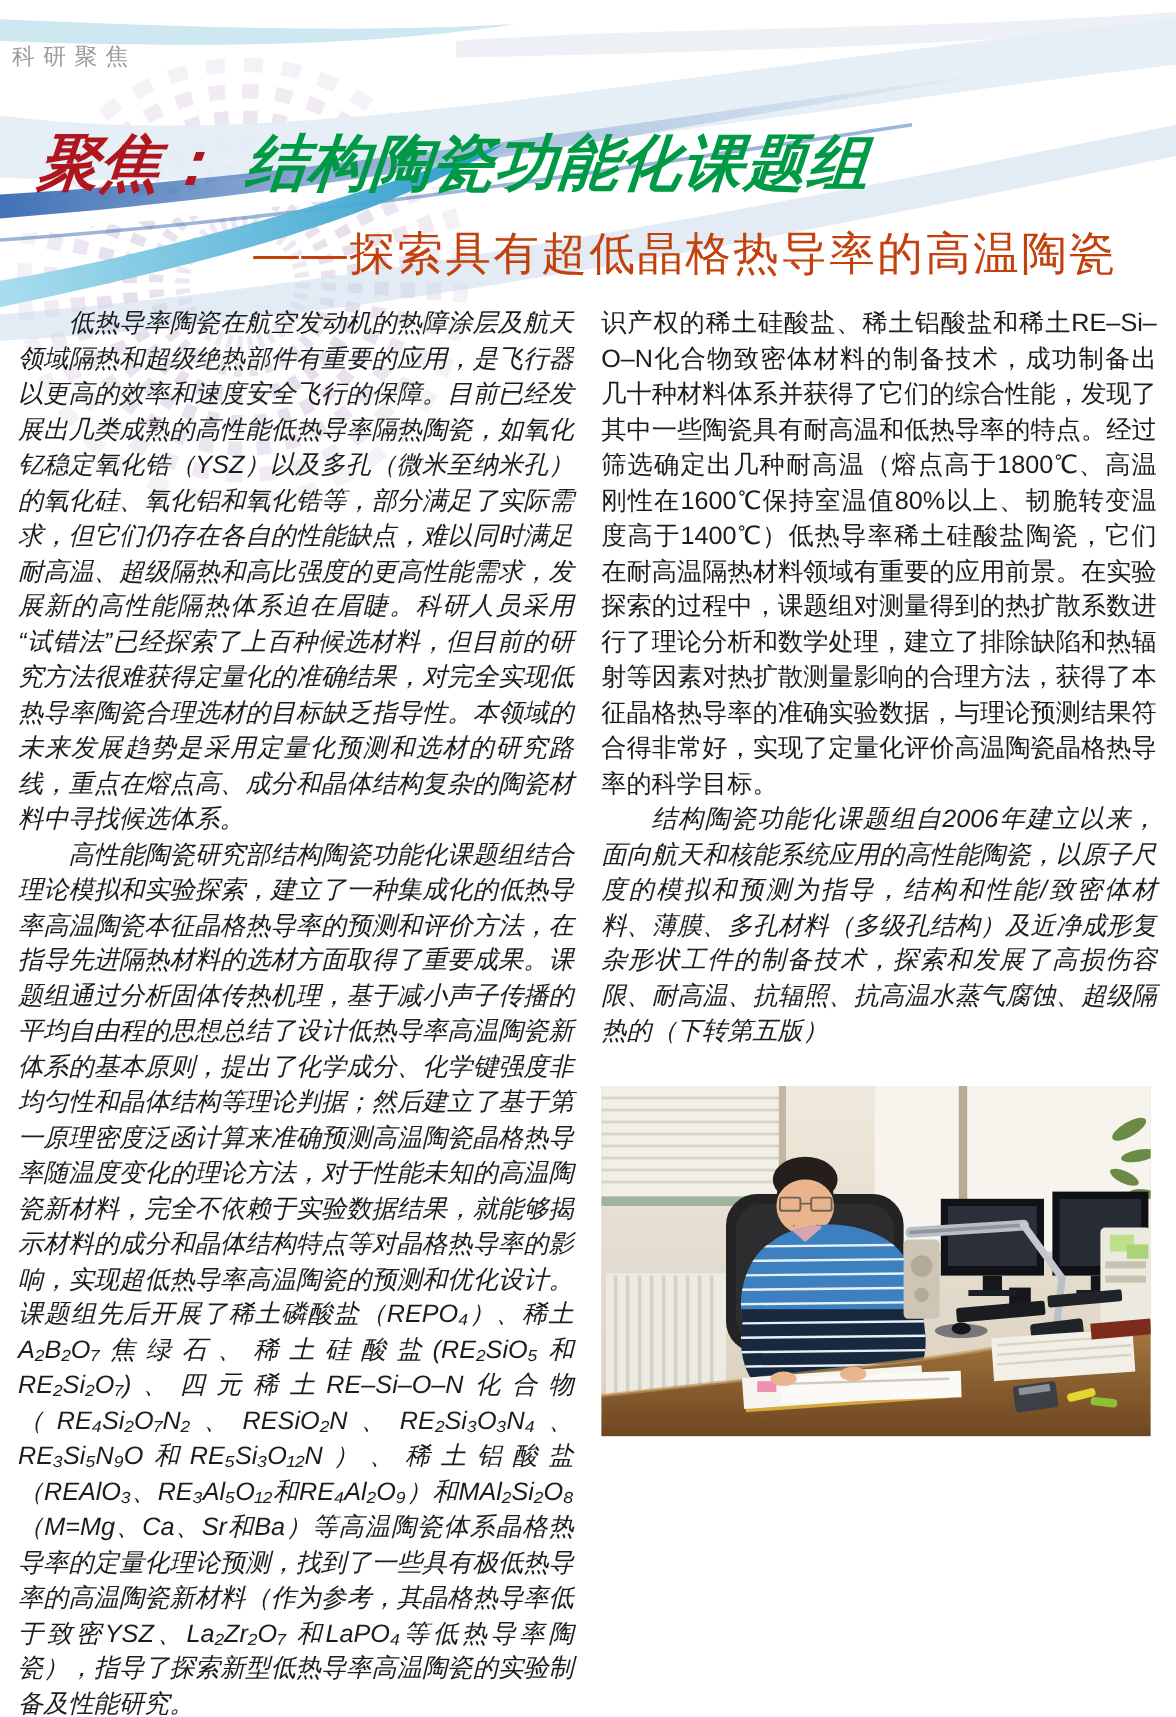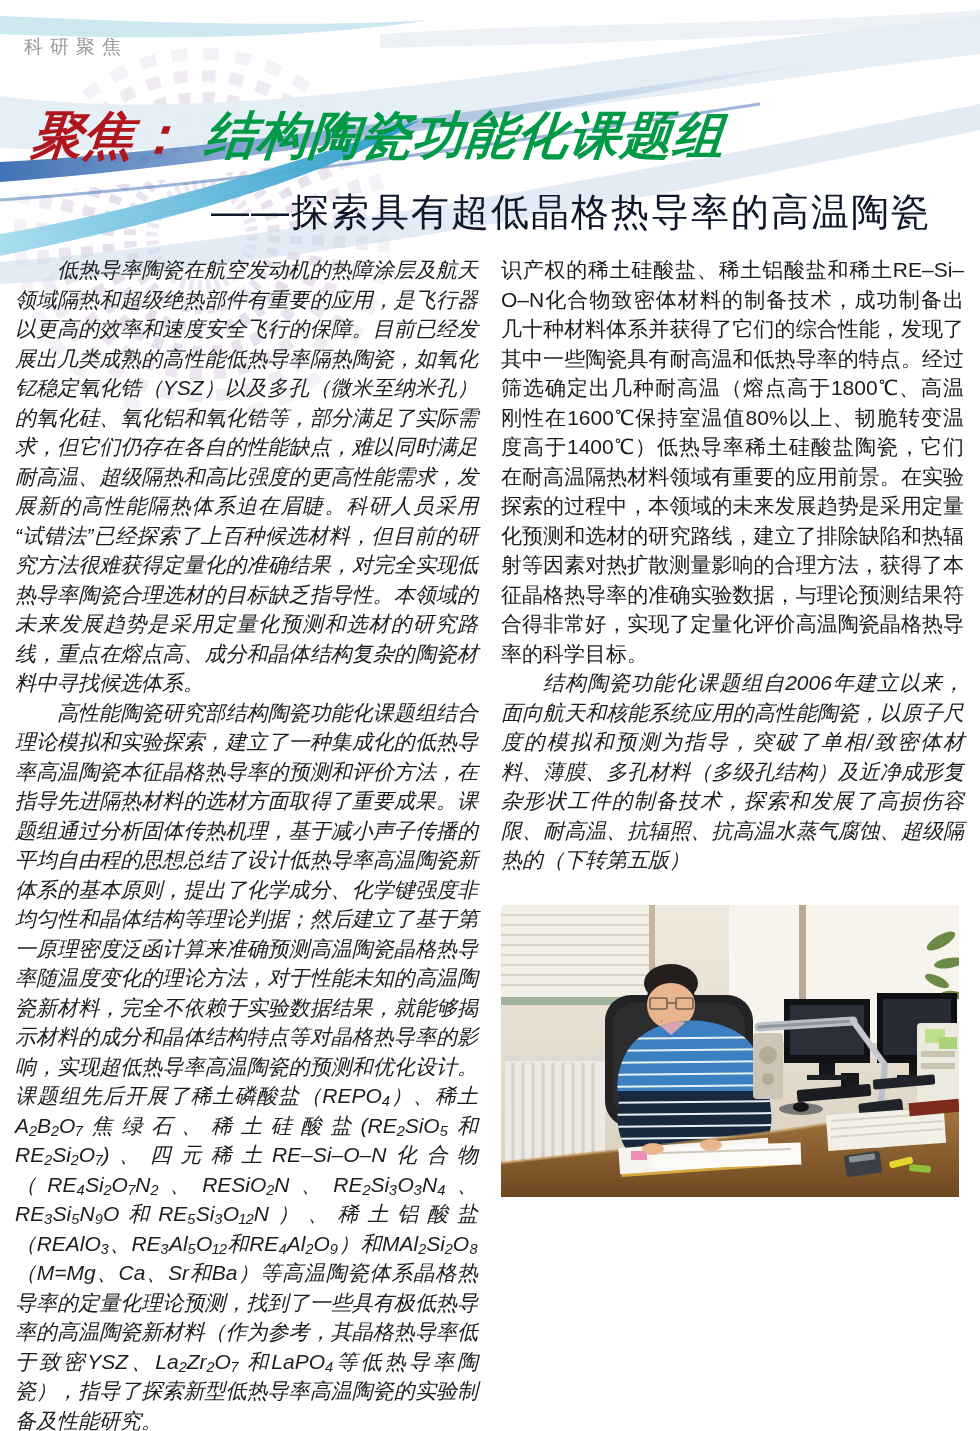--- a/index.html
+++ b/index.html
@@ -1,24 +1,24 @@
 <!DOCTYPE html>
 <html lang="zh"><head>
 <meta charset="utf-8">
 <style>
   html,body{margin:0;padding:0;background:#ffffff;}
   .page{position:relative;width:980px;height:1431px;background:#ffffff;overflow:hidden;
         font-family:"Liberation Sans",sans-serif;}
   .header-art{position:absolute;left:0;top:0;width:980px;height:430px;pointer-events:none;}
-  .kicker{position:absolute;left:24px;top:34px;font-size:19px;letter-spacing:7px;color:#9a9a9a;}
+  .kicker{position:absolute;left:10px;top:34px;font-size:19px;letter-spacing:7px;color:#9a9a9a;}
   .title-row{position:absolute;left:32px;top:108px;display:flex;align-items:flex-start;gap:20px;
              font-weight:900;font-style:italic;transform:skewX(-5deg);white-space:nowrap;}
   .title-prefix{color:#b0161e;font-size:51px;line-height:1.1;}
   .title-main{color:#009a47;font-size:51px;line-height:1.1;letter-spacing:1px;}
-  .subtitle{position:absolute;left:211px;top:190px;color:#0f172a;font-size:38px;line-height:1.2;
+  .subtitle{position:absolute;left:211px;top:190px;color:#c2410c;font-size:38px;line-height:1.2;
             letter-spacing:2px;white-space:nowrap;}
   .columns{position:absolute;left:15px;top:255px;width:950px;display:flex;gap:23px;}
   .col{width:463px;font-size:21px;line-height:29.5px;color:#1c1c1c;text-align:justify;}
   .col p{margin:0;padding:0;}
   .col p.indent{text-indent:2em;font-style:italic;}
   figure{margin:30px 0 0 0;padding:0;width:463px;}
   .photo{width:458px;height:292px;overflow:hidden;background:#e8e2d6;}
   .photo svg{display:block;}
 </style>
 </head>
@@ -70,22 +70,22 @@
   </div>
   <div class="subtitle">——探索具有超低晶格热导率的高温陶瓷</div>
 
   <div class="columns">
     <div class="col">
       <p class="indent">低热导率陶瓷在航空发动机的热障涂层及航天领域隔热和超级绝热部件有重要的应用，是飞行器以更高的效率和速度安全飞行的保障。目前已经发展出几类成熟的高性能低热导率隔热陶瓷，如氧化钇稳定氧化锆（YSZ）以及多孔（微米至纳米孔）的氧化硅、氧化铝和氧化锆等，部分满足了实际需求，但它们仍存在各自的性能缺点，难以同时满足耐高温、超级隔热和高比强度的更高性能需求，发展新的高性能隔热体系迫在眉睫。科研人员采用“试错法”已经探索了上百种候选材料，但目前的研究方法很难获得定量化的准确结果，对完全实现低热导率陶瓷合理选材的目标缺乏指导性。本领域的未来发展趋势是采用定量化预测和选材的研究路线，重点在熔点高、成分和晶体结构复杂的陶瓷材料中寻找候选体系。</p>
       <p class="indent">高性能陶瓷研究部结构陶瓷功能化课题组结合理论模拟和实验探索，建立了一种集成化的低热导率高温陶瓷本征晶格热导率的预测和评价方法，在指导先进隔热材料的选材方面取得了重要成果。课题组通过分析固体传热机理，基于减小声子传播的平均自由程的思想总结了设计低热导率高温陶瓷新体系的基本原则，提出了化学成分、化学键强度非均匀性和晶体结构等理论判据；然后建立了基于第一原理密度泛函计算来准确预测高温陶瓷晶格热导率随温度变化的理论方法，对于性能未知的高温陶瓷新材料，完全不依赖于实验数据结果，就能够揭示材料的成分和晶体结构特点等对晶格热导率的影响，实现超低热导率高温陶瓷的预测和优化设计。课题组先后开展了稀土磷酸盐（REPO₄）、稀土A₂B₂O₇焦绿石、稀土硅酸盐(RE₂SiO₅和RE₂Si₂O₇)、四元稀土RE–Si–O–N化合物（RE₄Si₂O₇N₂、RESiO₂N、RE₂Si₃O₃N₄、RE₃Si₅N₉O和RE₅Si₃O₁₂N）、稀土铝酸盐（REAlO₃、RE₃Al₅O₁₂和RE₄Al₂O₉）和MAl₂Si₂O₈（M=Mg、Ca、Sr和Ba）等高温陶瓷体系晶格热导率的定量化理论预测，找到了一些具有极低热导率的高温陶瓷新材料（作为参考，其晶格热导率低于致密YSZ、La₂Zr₂O₇ 和LaPO₄等低热导率陶瓷），指导了探索新型低热导率高温陶瓷的实验制备及性能研究。</p>
 
     </div>
     <div class="col">
-      <p>识产权的稀土硅酸盐、稀土铝酸盐和稀土RE–Si–O–N化合物致密体材料的制备技术，成功制备出几十种材料体系并获得了它们的综合性能，发现了其中一些陶瓷具有耐高温和低热导率的特点。经过筛选确定出几种耐高温（熔点高于1800℃、高温刚性在1600℃保持室温值80%以上、韧脆转变温度高于1400℃）低热导率稀土硅酸盐陶瓷，它们在耐高温隔热材料领域有重要的应用前景。在实验探索的过程中，本领域的未来发展趋势是采用定量化预测和选材的研究路线，建立了排除缺陷和热辐射等因素对热扩散测量影响的合理方法，获得了本征晶格热导率的准确实验数据，与理论预测结果符合得非常好，实现了定量化评价高温陶瓷晶格热导率的科学目标。</p>
-      <p class="indent">结构陶瓷功能化课题组自2006年建立以来，面向航天和核能系统应用的高性能陶瓷，以原子尺度的模拟和预测为指导，突破了单相/致密体材料、薄膜、多孔材料（多级孔结构）及近净成形复杂形状工件的制备技术，探索和发展了高损伤容限、耐高温、抗辐照、抗高温水蒸气腐蚀、超级隔热的（下转第五版）</p>
+      <p>识产权的稀土硅酸盐、稀土铝酸盐和稀土RE–Si–O–N化合物致密体材料的制备技术，成功制备出几十种材料体系并获得了它们的综合性能，发现了其中一些陶瓷具有耐高温和低热导率的特点。经过筛选确定出几种耐高温（熔点高于1800℃、高温刚性在1600℃保持室温值80%以上、韧脆转变温度高于1400℃）低热导率稀土硅酸盐陶瓷，它们在耐高温隔热材料领域有重要的应用前景。在实验探索的过程中，课题组对测量得到的热扩散系数进行了理论分析和数学处理，建立了排除缺陷和热辐射等因素对热扩散测量影响的合理方法，获得了本征晶格热导率的准确实验数据，与理论预测结果符合得非常好，实现了定量化评价高温陶瓷晶格热导率的科学目标。</p>
+      <p class="indent">结构陶瓷功能化课题组自2006年建立以来，面向航天和核能系统应用的高性能陶瓷，以原子尺度的模拟和预测为指导，结构和性能/致密体材料、薄膜、多孔材料（多级孔结构）及近净成形复杂形状工件的制备技术，探索和发展了高损伤容限、耐高温、抗辐照、抗高温水蒸气腐蚀、超级隔热的（下转第五版）</p>
 
       <figure>
         <div class="photo">
           <svg width="458" height="292" viewBox="0 0 458 292" xmlns="http://www.w3.org/2000/svg">
             <defs>
               <linearGradient id="wallG" x1="0" y1="0" x2="0" y2="1">
                 <stop offset="0" stop-color="#efe9dd"></stop>
                   <stop offset="1" stop-color="#d9cfbe"></stop>
               </linearGradient>
               <linearGradient id="deskG" x1="0" y1="0" x2="0" y2="1">

